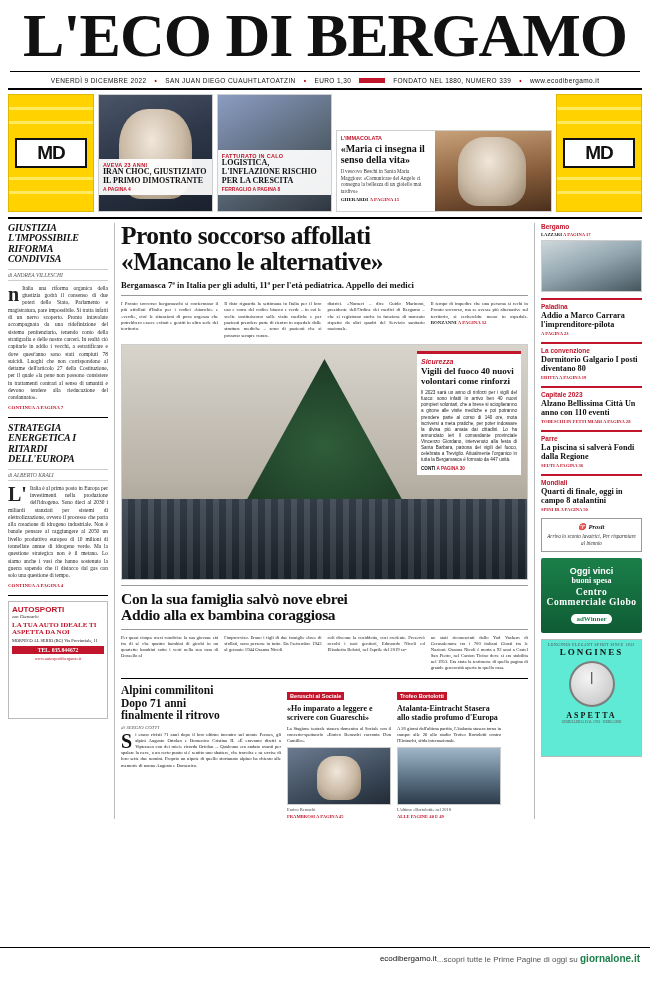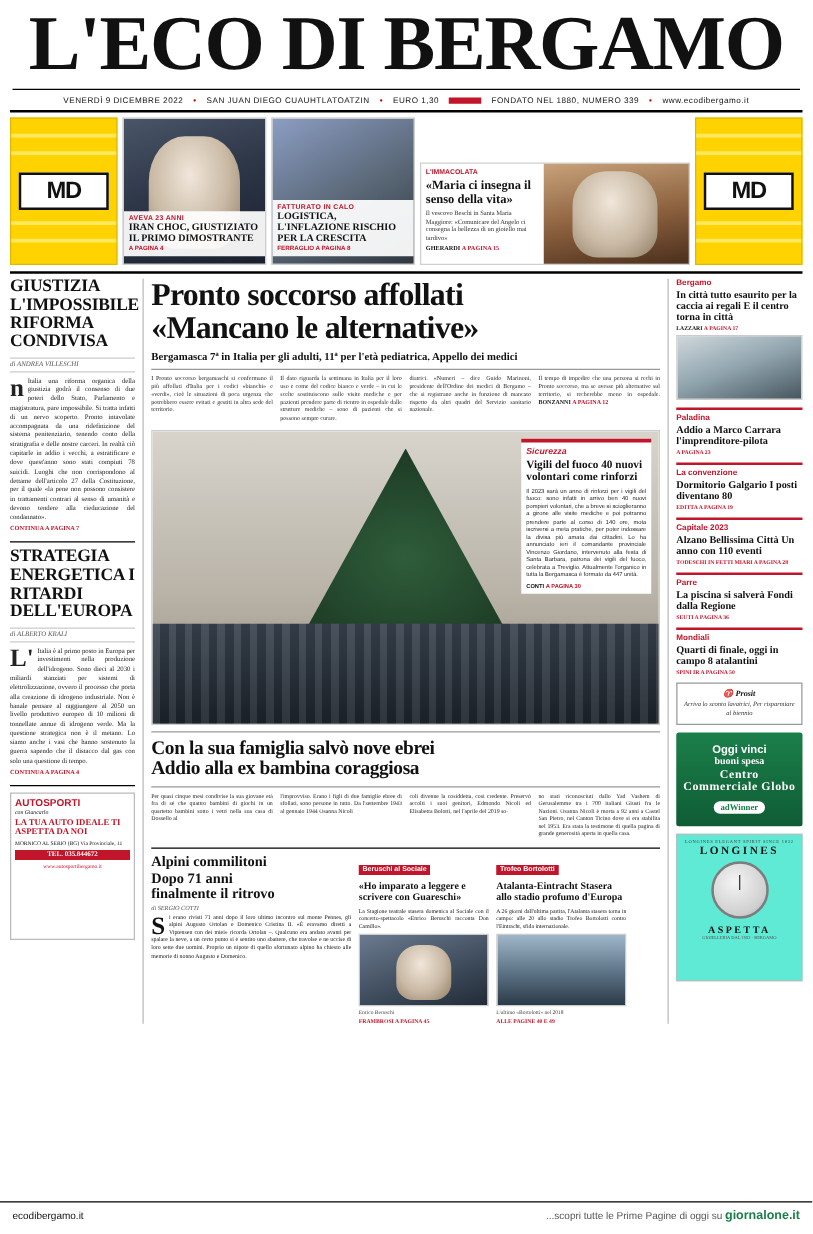--- a/index.html
+++ b/index.html
@@ -44,21 +44,21 @@
     background:#fff; border:2px solid #111; width:72px; height:30px;
     display:flex; align-items:center; justify-content:center;
     font-family:"Liberation Sans", sans-serif; font-weight:bold; font-size:19px; letter-spacing:-1px;
   }
   .md-box .stripes { position:absolute; inset:0; }
   .md-box .stripes i { position:absolute; left:0; right:0; height:3px; background:#ffe95e; }
 
   .teaser { position:relative; flex:1; border:1px solid #cfcfcf; overflow:hidden; background:#ddd; }
   .teaser .photo { position:absolute; inset:0; }
   .teaser .cap {
-    position:absolute; left:0; right:0; bottom:6px; background:rgba(255,255,255,.93);
+    position:absolute; left:0; right:0; bottom:16px; background:rgba(255,255,255,.93);
     padding:3px 4px; font-family:"Liberation Sans", sans-serif;
   }
   .teaser .kicker { font-size:5.5px; color:#c0152a; font-weight:bold; letter-spacing:.3px; }
   .teaser .head { font-size:8px; font-weight:bold; line-height:1.12; color:#111; font-family:"Liberation Serif",serif;}
   .teaser .ref { font-size:5px; color:#c0152a; font-weight:bold; }
 
   .teaser-wide { flex:1.9; display:flex; background:#fff; border:1px solid #cfcfcf;margin-top:36px; }
   .tw-text { width:46%; padding:4px; }
   .tw-text .kick { font-size:5.5px; color:#c0152a; font-weight:bold; font-family:"Liberation Sans",sans-serif;}
   .tw-text .h { font-size:10px; font-weight:bold; line-height:1.1; margin-top:2px; }
@@ -80,21 +80,21 @@
   
   .body { display:flex; gap:6px; margin-top:4px; }
   .col-left { width:100px; }
   .col-center { flex:1; }
   .col-right { width:108px; }
 
   .vr { border-left:1px solid #bbb; }
 
   
   .lead-title {
-    font-size:14px; font-weight:bold; line-height:1.05; letter-spacing:-.2px;
+    font-size:10px; font-weight:bold; line-height:1.05; letter-spacing:-.2px;font-style:italic;
   }
   .byline { font-size:5.5px; font-style:italic; color:#555; border-top:1px solid #ccc; border-bottom:1px solid #ccc; margin:4px 0 4px; padding:2px 0; }
   .ltext { font-size:5.4px; line-height:1.35; text-align:justify; color:#222; }
   .cont { font-size:5px; font-weight:bold; color:#c0152a; margin-top:3px; }
   .hr-blk { border-top:1px solid #000; margin:7px 0 5px; }
   .dropcap::first-letter { float:left; font-size:20px; line-height:.85; padding:1px 3px 0 0; font-weight:bold; }
 
   
   .head-main {
     font-size:25.5px; font-weight:bold; line-height:1.02; letter-spacing:-.6px;
@@ -180,21 +180,21 @@
   .ad-watch { border:1px solid #bbb; height:118px; position:relative; background:#5eead4; padding:3px; text-align:center;}
   .ad-watch .wb { font-family:"Liberation Serif",serif; font-size:9px; letter-spacing:2px; font-weight:bold;}
   .ad-watch .wt { font-size:3.6px; letter-spacing:.6px; color:#444; }
   .ad-watch .dial { width:46px; height:46px; border-radius:50%; margin:4px auto 0;
     background:radial-gradient(circle at 40% 35%, #f4f4f4, #cfcfcf 70%, #9a9a9a 100%); border:2px solid #7d7d7d; position:relative;}
   .ad-watch .dial::after{content:"";position:absolute;left:50%;top:22%;width:1.5px;height:30%;background:#333;transform:translateX(-50%);}
   .ad-watch .cn { font-size:8px; letter-spacing:2px; font-weight:bold; margin-top:4px; }
   .ad-watch .cs { font-size:3.6px; color:#555; }
 
   
-  .footer { position:absolute; left:0; right:0; bottom:4px; height:22px; display:flex; align-items:center; justify-content:space-between;
+  .footer { position:absolute; left:0; right:0; bottom:18px; height:22px; display:flex; align-items:center; justify-content:flex-end;
     border-top:1px solid #000; padding:0 10px; font-family:"Liberation Sans",sans-serif; }
   .footer .left { font-size:8px; color:#111; }
   .footer .right { font-size:8px; color:#555; }
   .footer .right b { color:#1b7f4a; font-size:10px; }
 
   .pop { position:absolute; width:64%; height:78%; left:18%; top:12%;
     background:radial-gradient(ellipse at 45% 35%, #f0e6da 0%, #c9b9a4 55%, #8d7a63 100%); border-radius:40% 40% 30% 30%; }
 </style>
 </head>
 <body>
@@ -388,21 +388,20 @@
           <div class="cap">L'ultimo «Bortolotti» nel 2018</div>
           <div class="ref">ALLE PAGINE 40 E 49</div>
         </div>
       </div>
     </div>
 
     <div class="col-right vr" style="padding-left:6px">
 
       <div class="rb">
         <div class="kick">Bergamo</div>
-        <div class="h">In città tutto esaurito per la caccia ai regali E il centro torna in città</div>
         <div class="ref">
           <span>LAZZARI</span>
           <b>A PAGINA 17</b>
         </div>
         <div class="ph ph6"></div>
       </div>
 
       <div class="redline"></div>
       <div class="rb">
         <div class="kick">Paladina</div>

